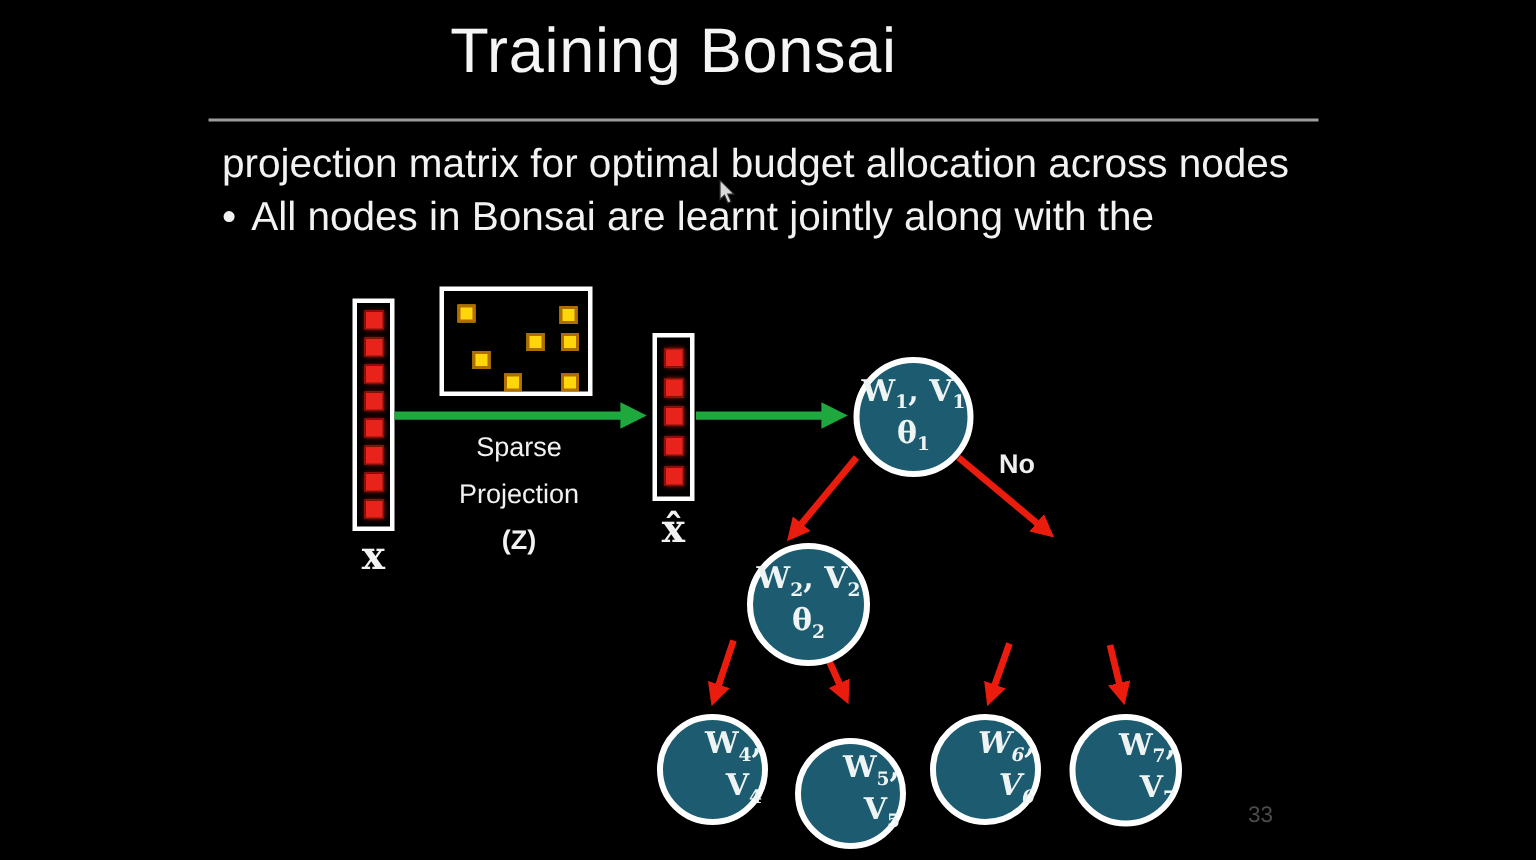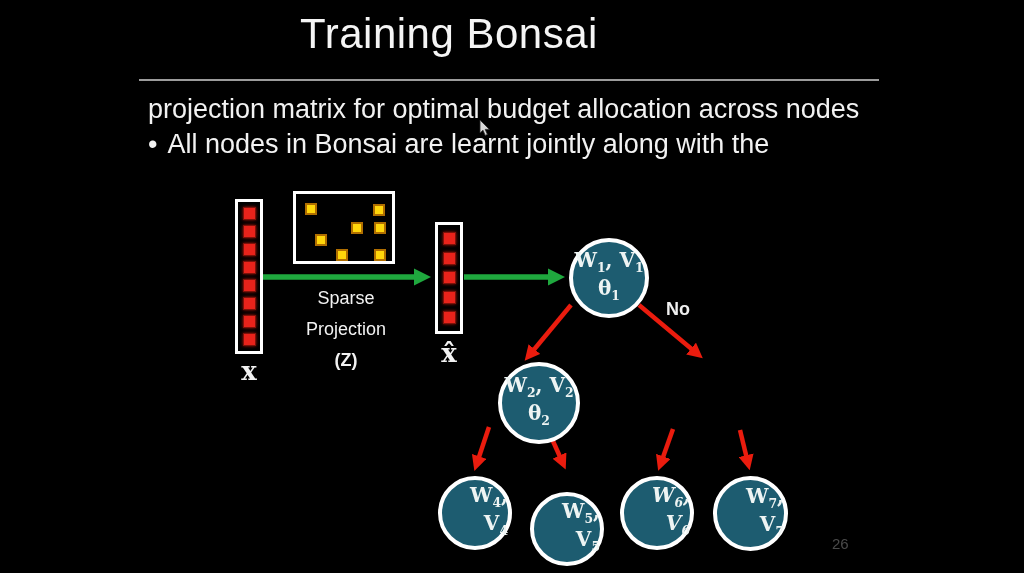--- a/index.html
+++ b/index.html
@@ -166,14 +166,14 @@
     <div><span>W</span><sub>5</sub><span>, </span><span>V</span><sub>5</sub></div>
   </div>
   <div class="node" id="n6">
     <div><span>W</span><sub>6</sub><span>, </span><span>V</span><sub>6</sub></div>
   </div>
   <div class="node" id="n7">
     <div><span>W</span><sub>7</sub><span>, </span><span>V</span><sub>7</sub></div>
   </div>
 
   <div class="no-label">No</div>
-  <div class="page-num">26</div>
+  <div class="page-num">33</div>
 </div>
 
 </body></html>

